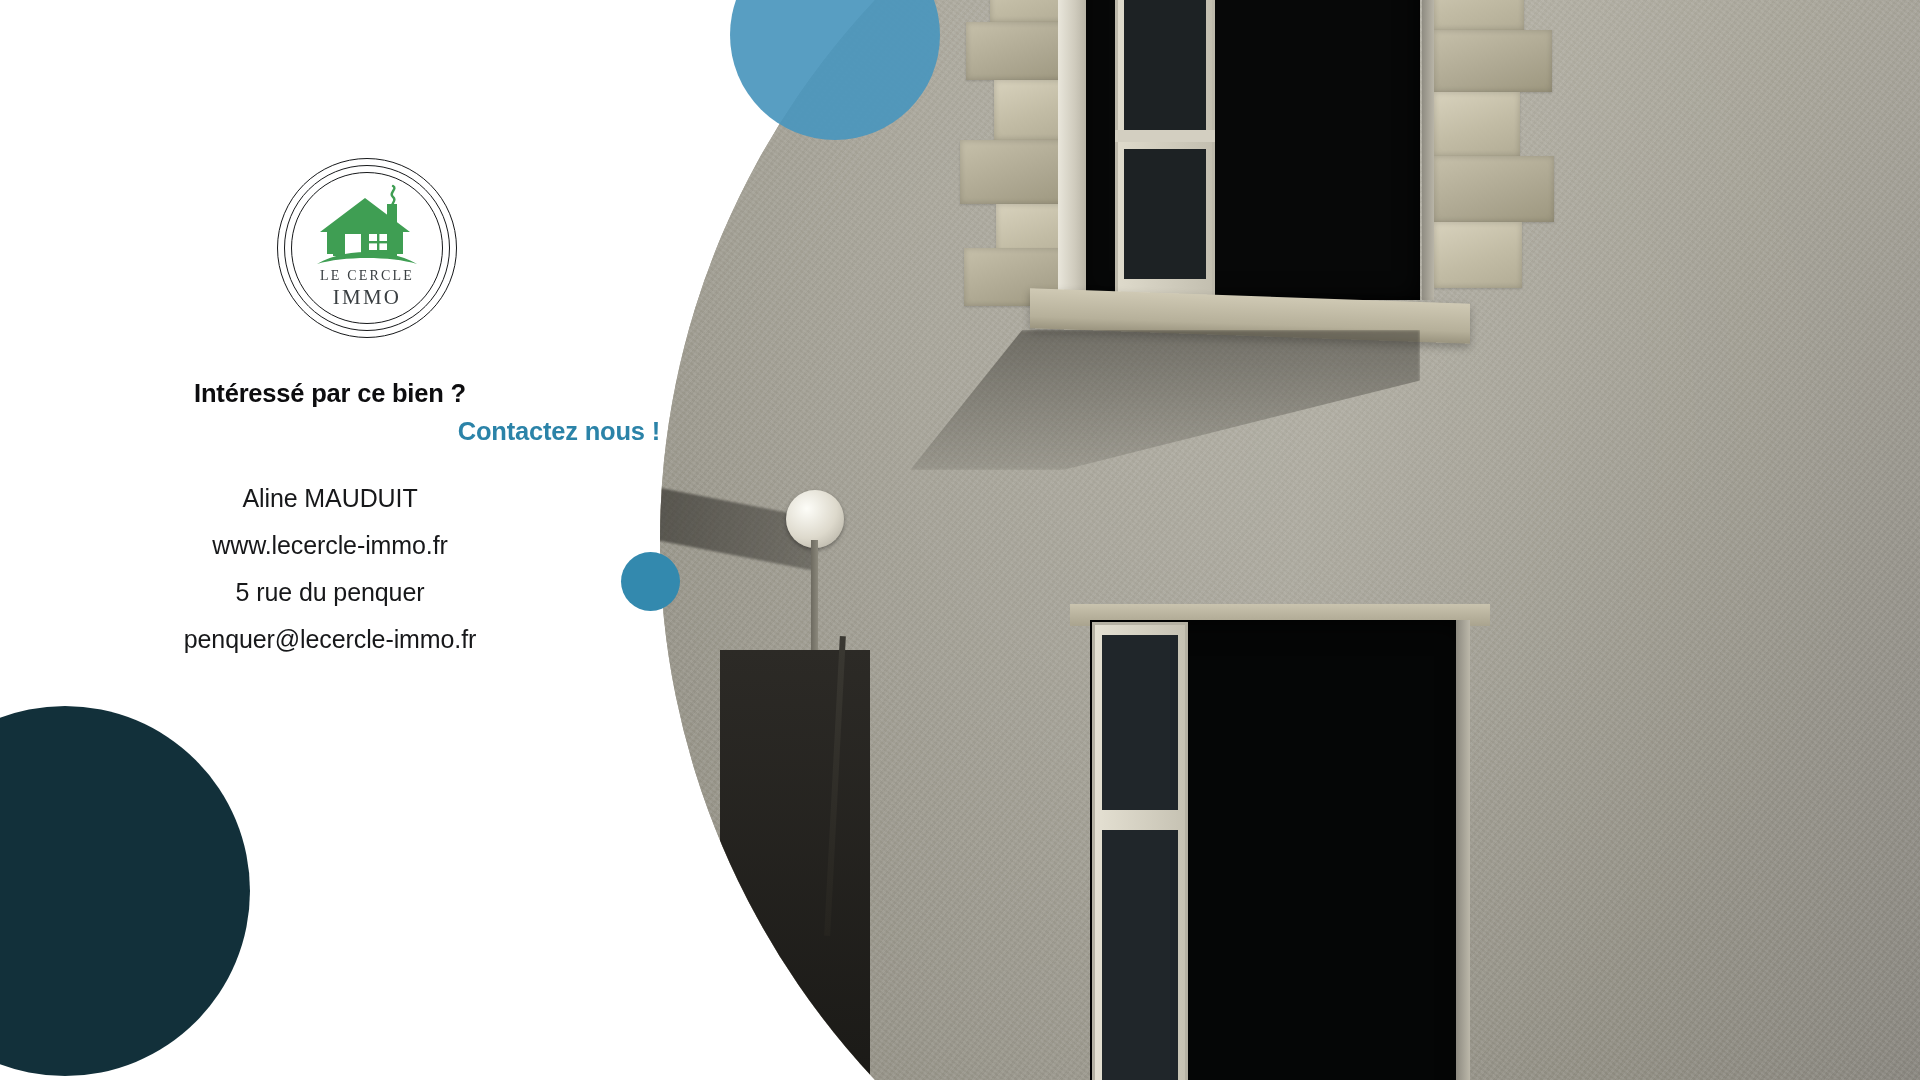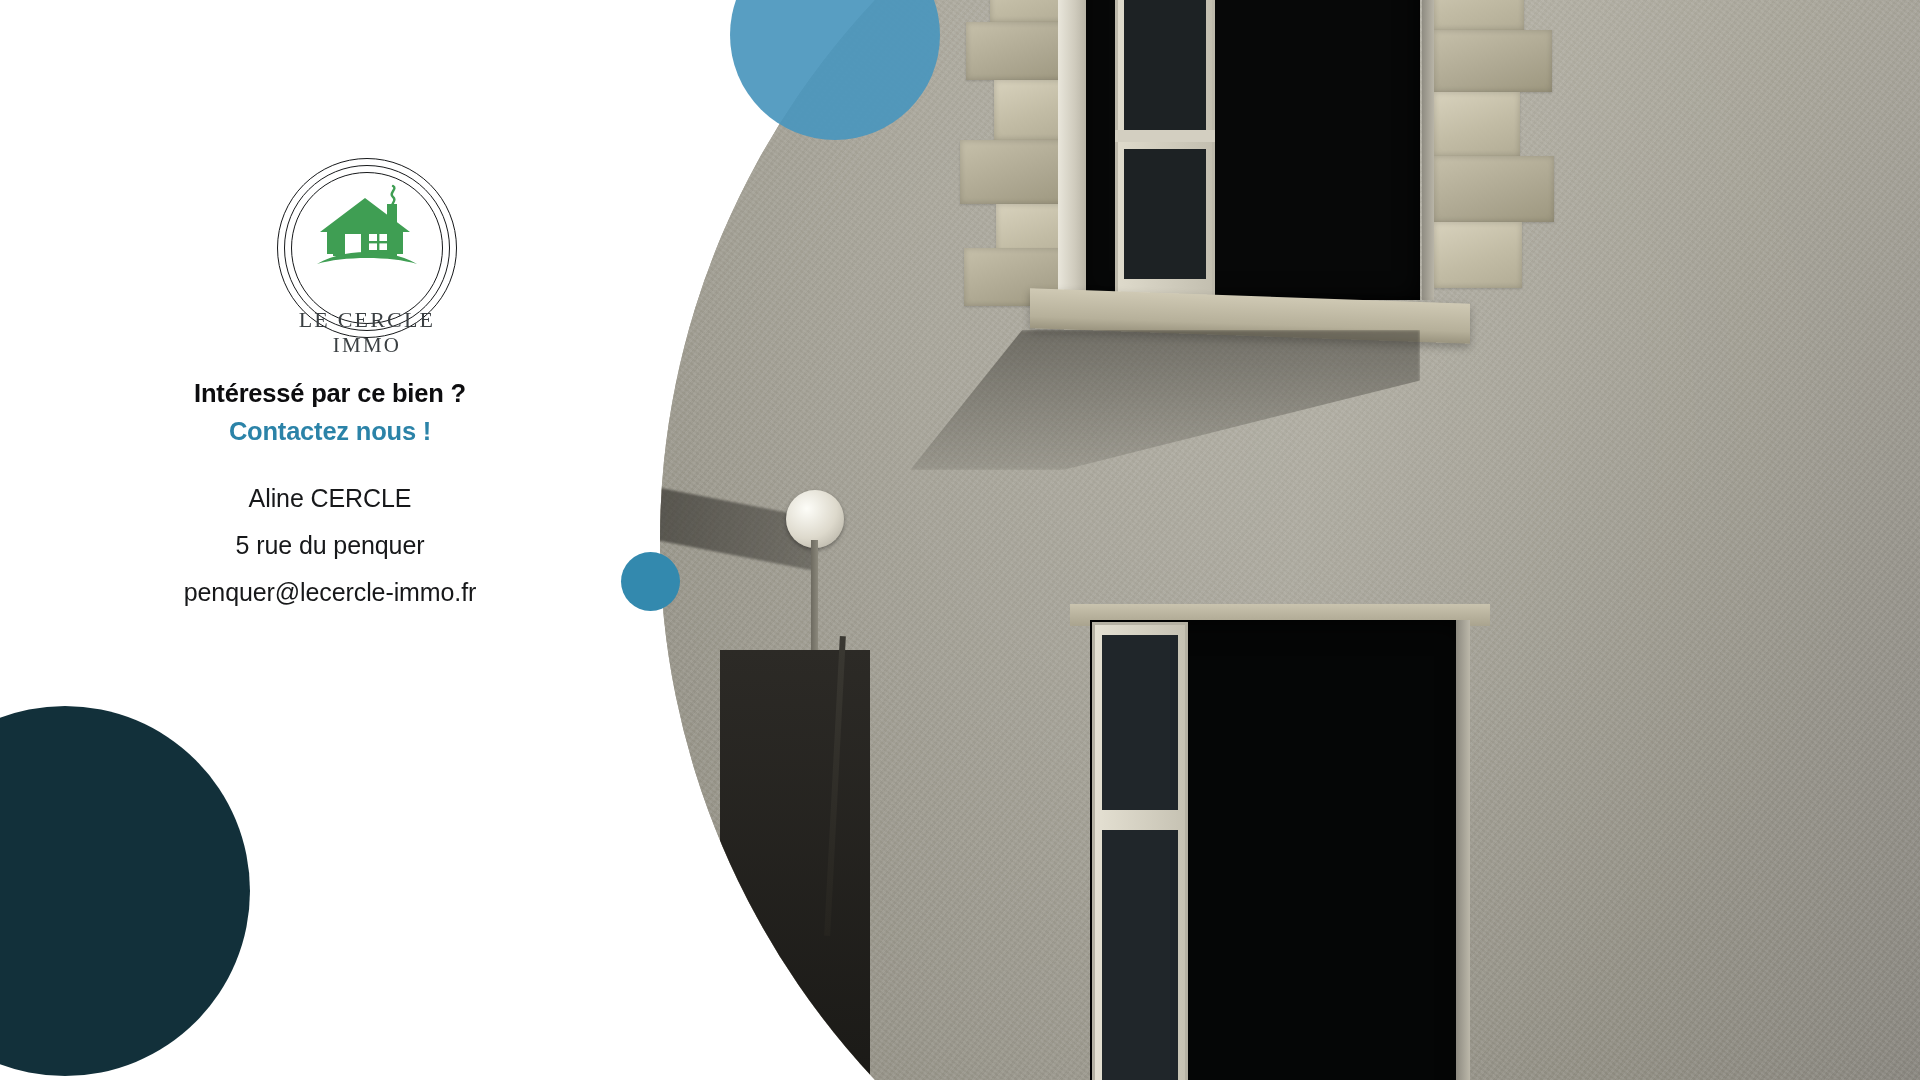--- a/index.html
+++ b/index.html
@@ -214,21 +214,21 @@
     border:1.6px solid #16181a;
   }
   .logo-house{ position:absolute; left:38px; top:26px; width:104px; height:82px; }
   .logo-text{
     position:absolute; left:0; top:110px; width:180px;
     text-align:center;
     font-family:"Liberation Serif", serif;
     color:#3a3f42;
     line-height:1.18;
   }
-  .logo-text .l1{ font-size:22px; letter-spacing:2.2px; display:block;margin-top:39px; }
+  .logo-text .l1{ font-size:14px; letter-spacing:2.2px; display:block; }
   .logo-text .l2{ font-size:21px; letter-spacing:2.2px; display:block; }
 
   
   .heading-block{
     position:absolute; left:0; top:378px; width:660px;
     text-align:center;
   }
   .h-q{
     font-size:25.5px;
     font-weight:bold;
@@ -236,20 +236,21 @@
     letter-spacing:-0.2px;
     line-height:1.22;
   }
   .h-cta{
     margin-top:7px;
     font-size:25.5px;
     font-weight:bold;
     color:#2b83a8;
     letter-spacing:-0.2px;
     line-height:1.22;
+    text-align:right;
   }
 
   
   .contact-block{
     position:absolute; left:0; top:486px; width:660px;
     text-align:center;
   }
   .contact-line{
     font-size:25px;
     color:#17181a;
@@ -338,19 +339,20 @@
         <span class="l2">IMMO</span>
       </div>
     </div>
 
     <div class="heading-block">
       <div class="h-q">Intéressé par ce bien ?</div>
       <div class="h-cta">Contactez nous !</div>
     </div>
 
     <div class="contact-block">
-      <div class="contact-line">Aline CERCLE</div>
+      <div class="contact-line">Aline MAUDUIT</div>
+      <div class="contact-line">www.lecercle-immo.fr</div>
       <div class="contact-line">5 rue du penquer</div>
       <div class="contact-line">penquer@lecercle-immo.fr</div>
     </div>
 
   </div>
 </div>
 
 </body></html>

